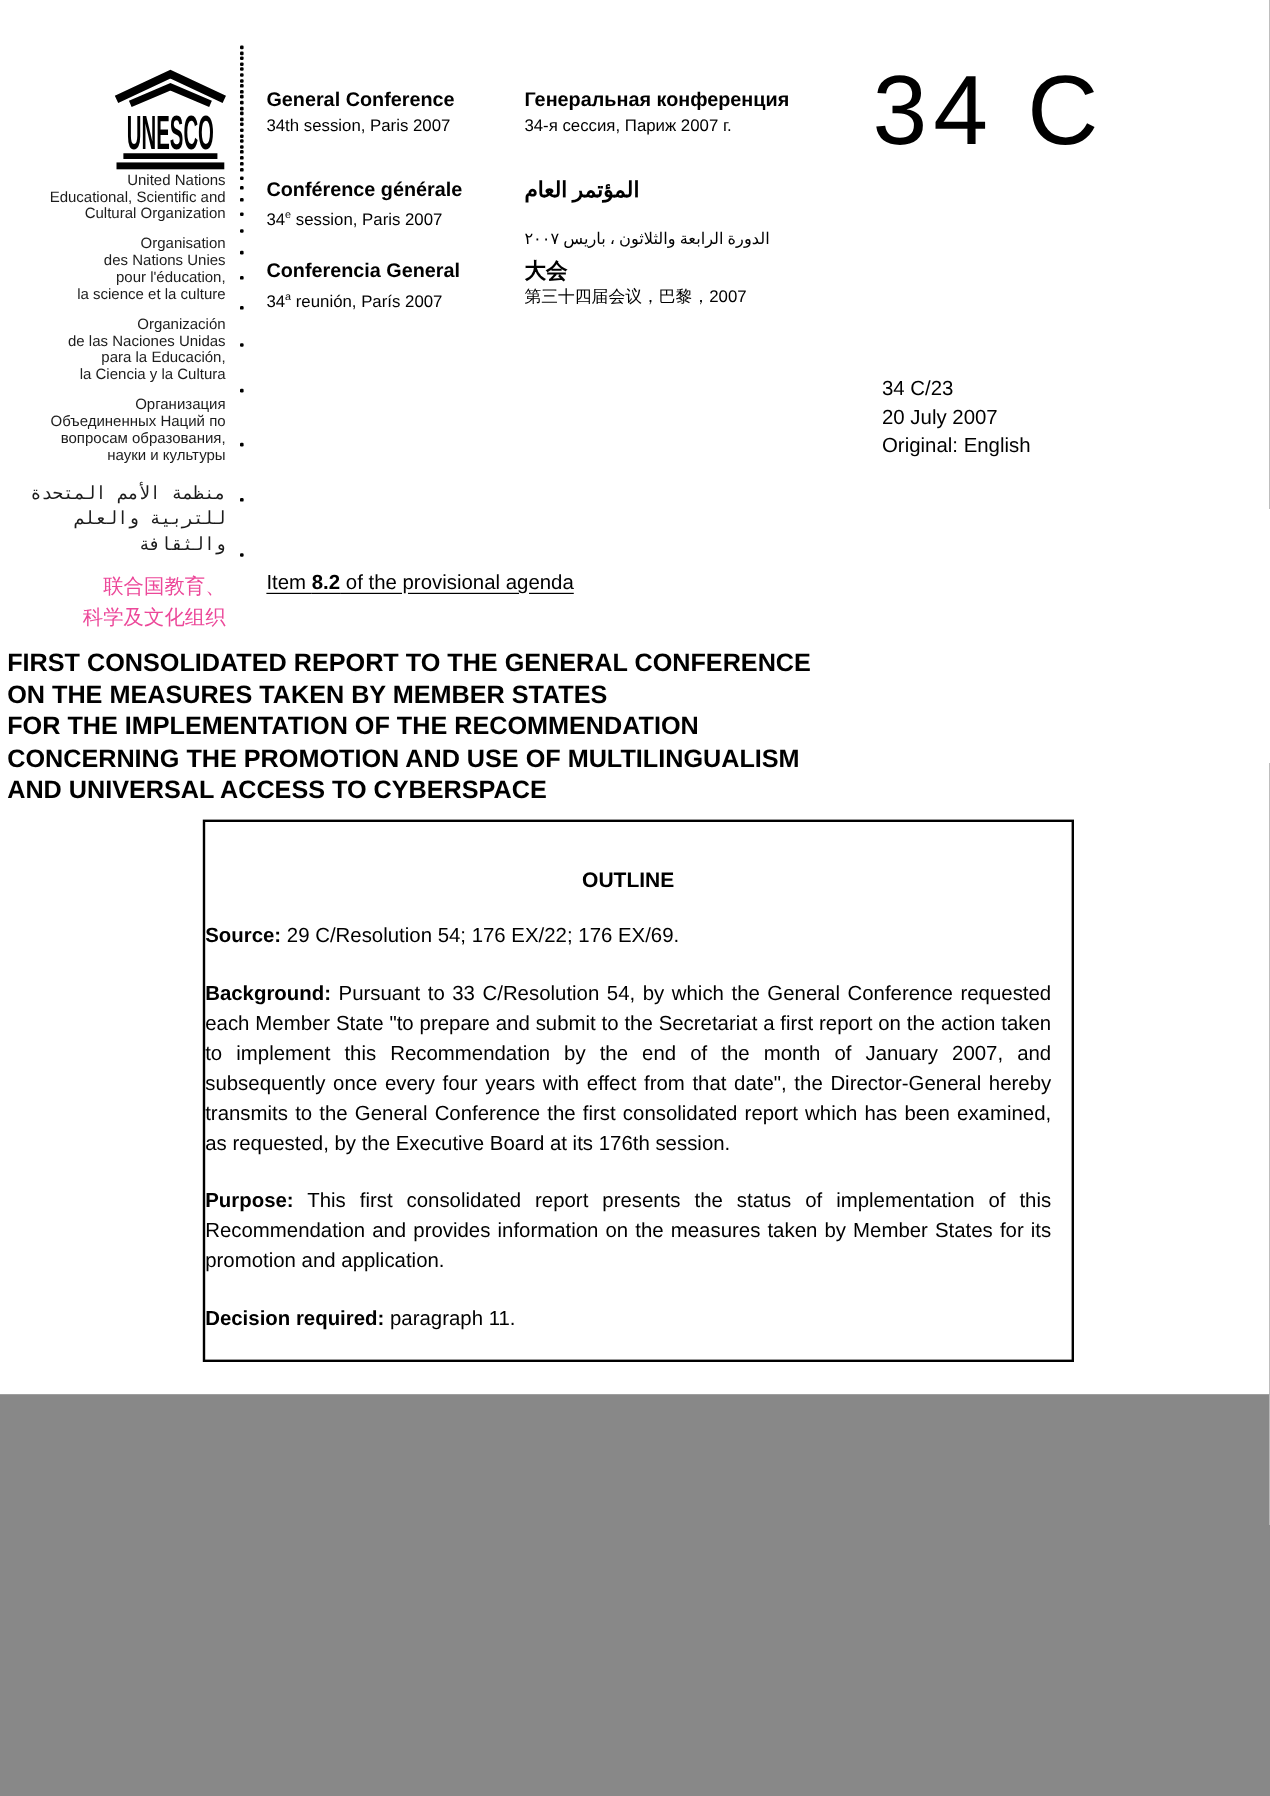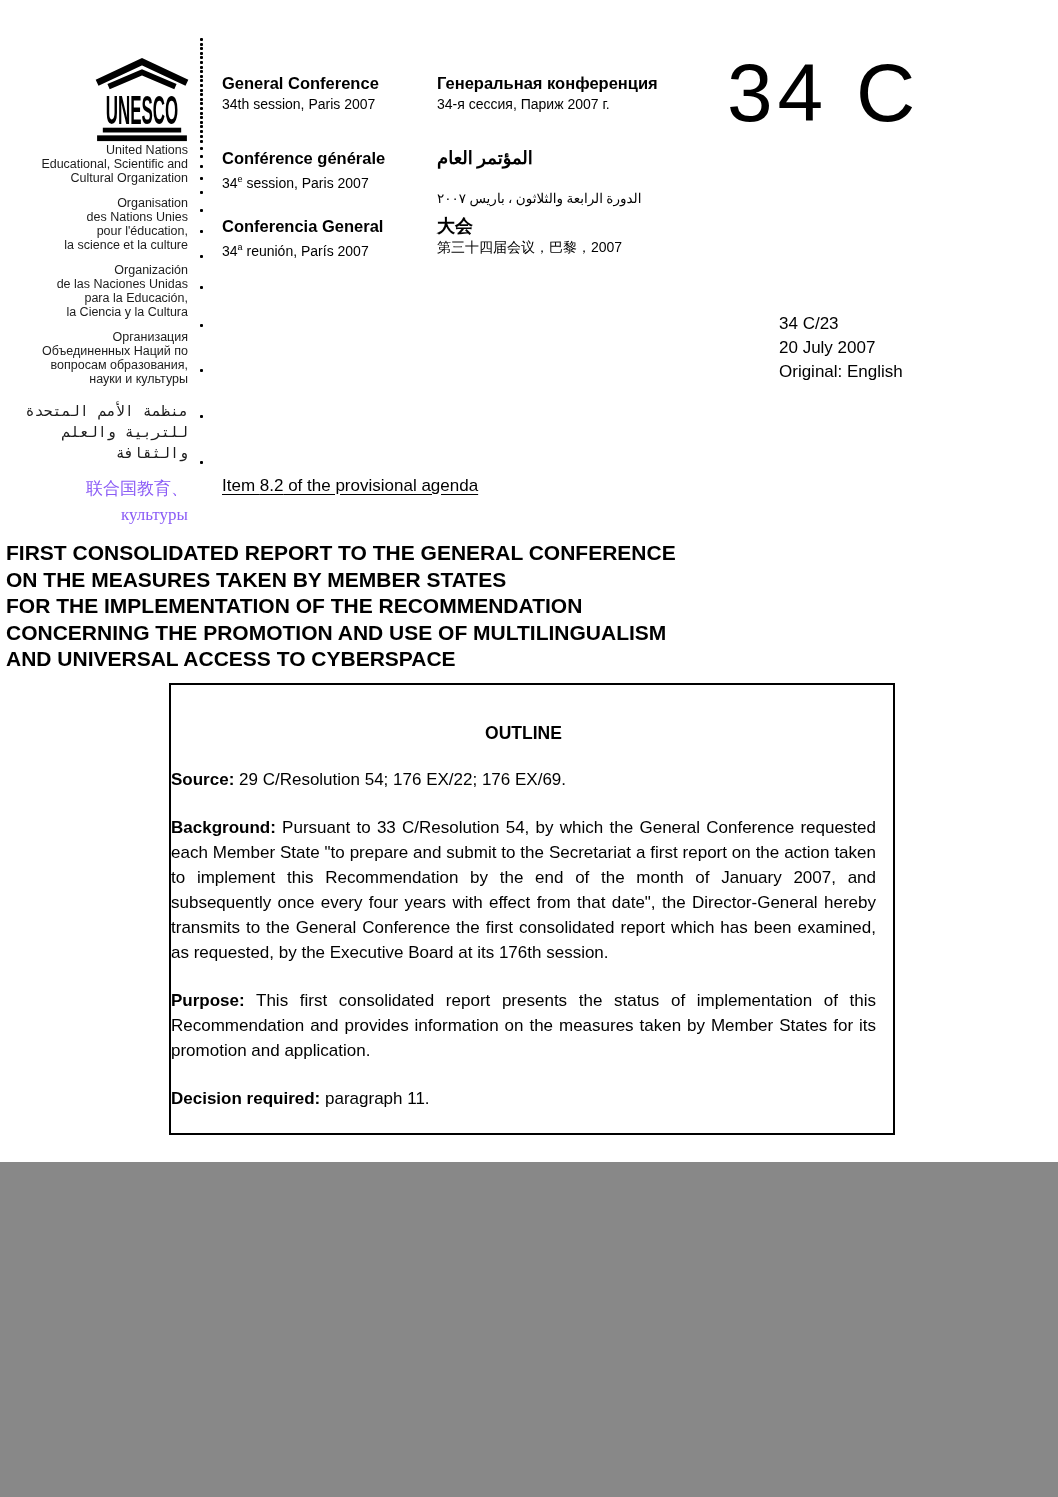--- a/index.html
+++ b/index.html
@@ -18,21 +18,21 @@
   
   .logo { position: absolute; left: 93px; top: 57px; width: 98px; height: 86px; }
 
   
   .side-names {
     position: absolute; left: 20px; top: 143px; width: 168px;
     text-align: right; font-size: 12.5px; line-height: 14px; color: #1c1c1c;
   }
   .side-names .blk { margin-bottom: 11px; }
   .side-names .blk.ar { font-size: 15px; line-height: 21px; margin-top: 16px; font-family: Liberation Mono, monospace; }
-  .side-names .blk.zh { font-size: 17px; line-height: 26px; margin-top: 6px; color: #8b5cf6; font-family: "Liberation Serif", serif; }
+  .side-names .blk.zh { font-size: 17px; line-height: 26px; margin-top: 6px; color: #ec4899; font-family: "Liberation Serif", serif; }
 
   
   .dots { position: absolute; left: 200px; top: 38px; width: 4px; height: 456px; }
   .dots i { position: absolute; left: 0; width: 3px; height: 3px; background: #000; border-radius: 1px; }
 
   
   .conf-col { position: absolute; top: 73px; }
   .conf-col.left  { left: 222px; width: 205px; }
   .conf-col.right { left: 437px; width: 280px; }
   .conf-blk { margin-bottom: 32px; }
@@ -47,28 +47,28 @@
   .conf-blk .s.zh { font-size: 14px; }
 
   
   .big-code {
     position: absolute; left: 727px; top: 48px; width: 320px;
     font-size: 82px; line-height: 90px; letter-spacing: 5px; color: #000;
     font-family: "Liberation Sans", sans-serif;
   }
 
   
-  .doc-info { position: absolute; left: 779px; top: 312px; font-size: 17px; line-height: 24px; }
+  .doc-info { position: absolute; left: 735px; top: 312px; font-size: 17px; line-height: 24px; }
 
   
   .agenda {
     position: absolute; left: 222px; top: 476px;
     font-size: 17px; text-decoration: underline; text-underline-offset: 3px;
   }
-  .agenda b { font-weight: normal; margin-top: 44px; }
+  .agenda b { font-weight: bold; margin-top: 44px; }
 
   
   .main-title {
     position: absolute; left: 6px; top: 540px; width: 1058px;
     text-align: left; font-weight: bold; font-size: 21px; line-height: 26.5px;
   }
 
   
   .outline-box {
     position: absolute; left: 169px; top: 683px; width: 726px; height: 452px;
@@ -117,21 +117,21 @@
       <div>Объединенных Наций по</div>
       <div>вопросам образования,</div>
       <div>науки и культуры</div>
     </div>
     <div class="blk ar" dir="rtl">
       <div>منظمة الأمم المتحدة</div>
       <div>للتربية والعلم والثقافة</div>
     </div>
     <div class="blk zh">
       <div>联合国教育、</div>
-      <div>культуры</div>
+      <div>科学及文化组织</div>
     </div>
   </div>
 
   <div class="dots">
       <i style="top: 0px;"></i>
       <i style="top: 4.6px;"></i>
       <i style="top: 9.2px;"></i>
       <i style="top: 13.8px;"></i>
       <i style="top: 18.4px;"></i>
       <i style="top: 23px;"></i>

